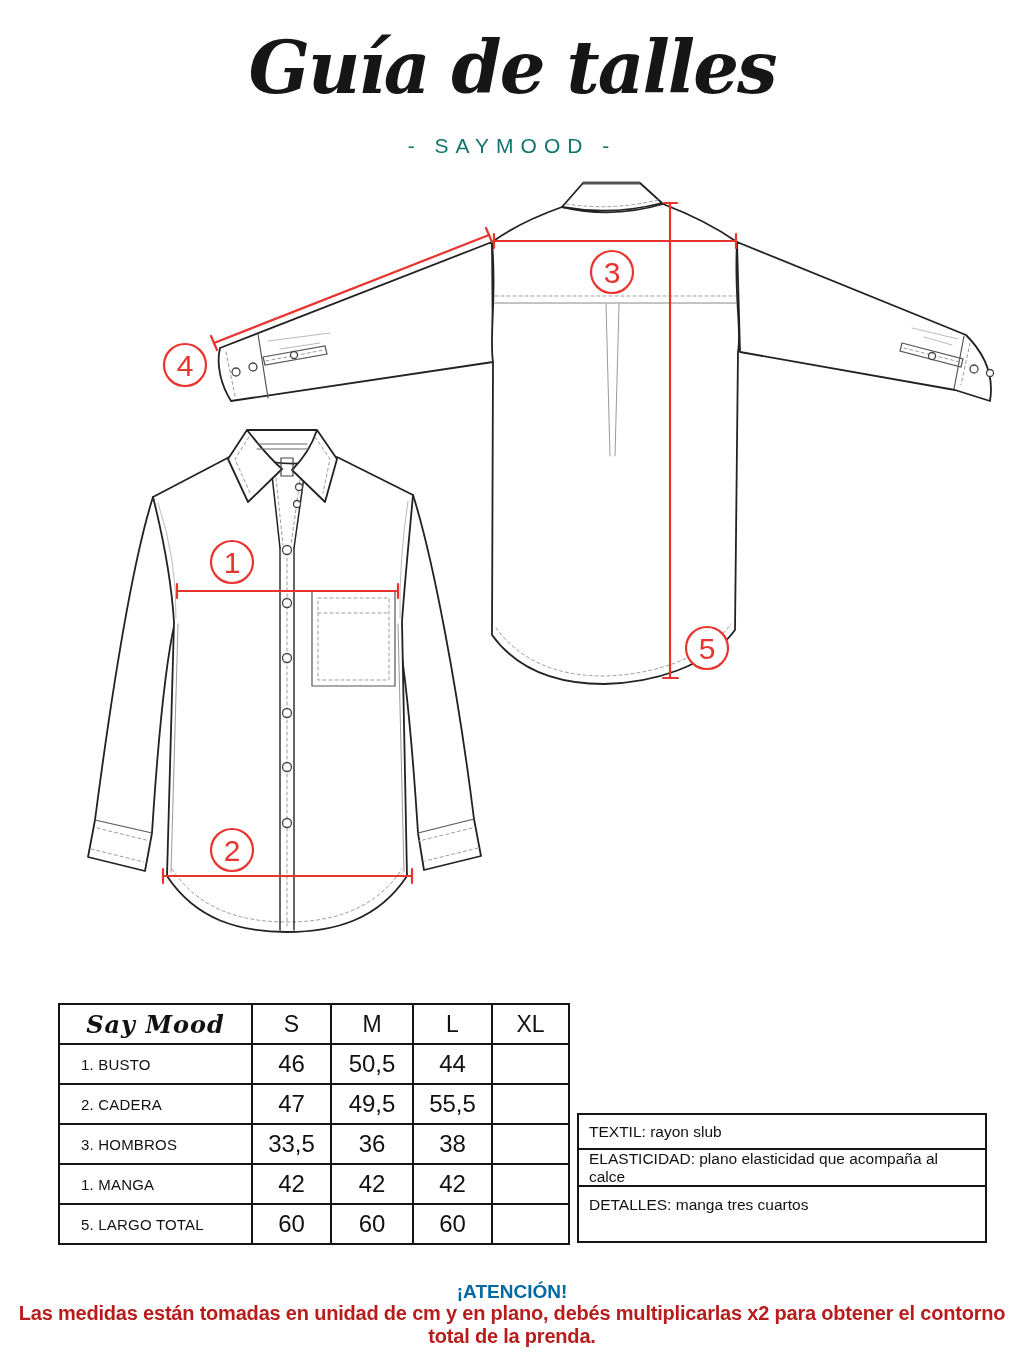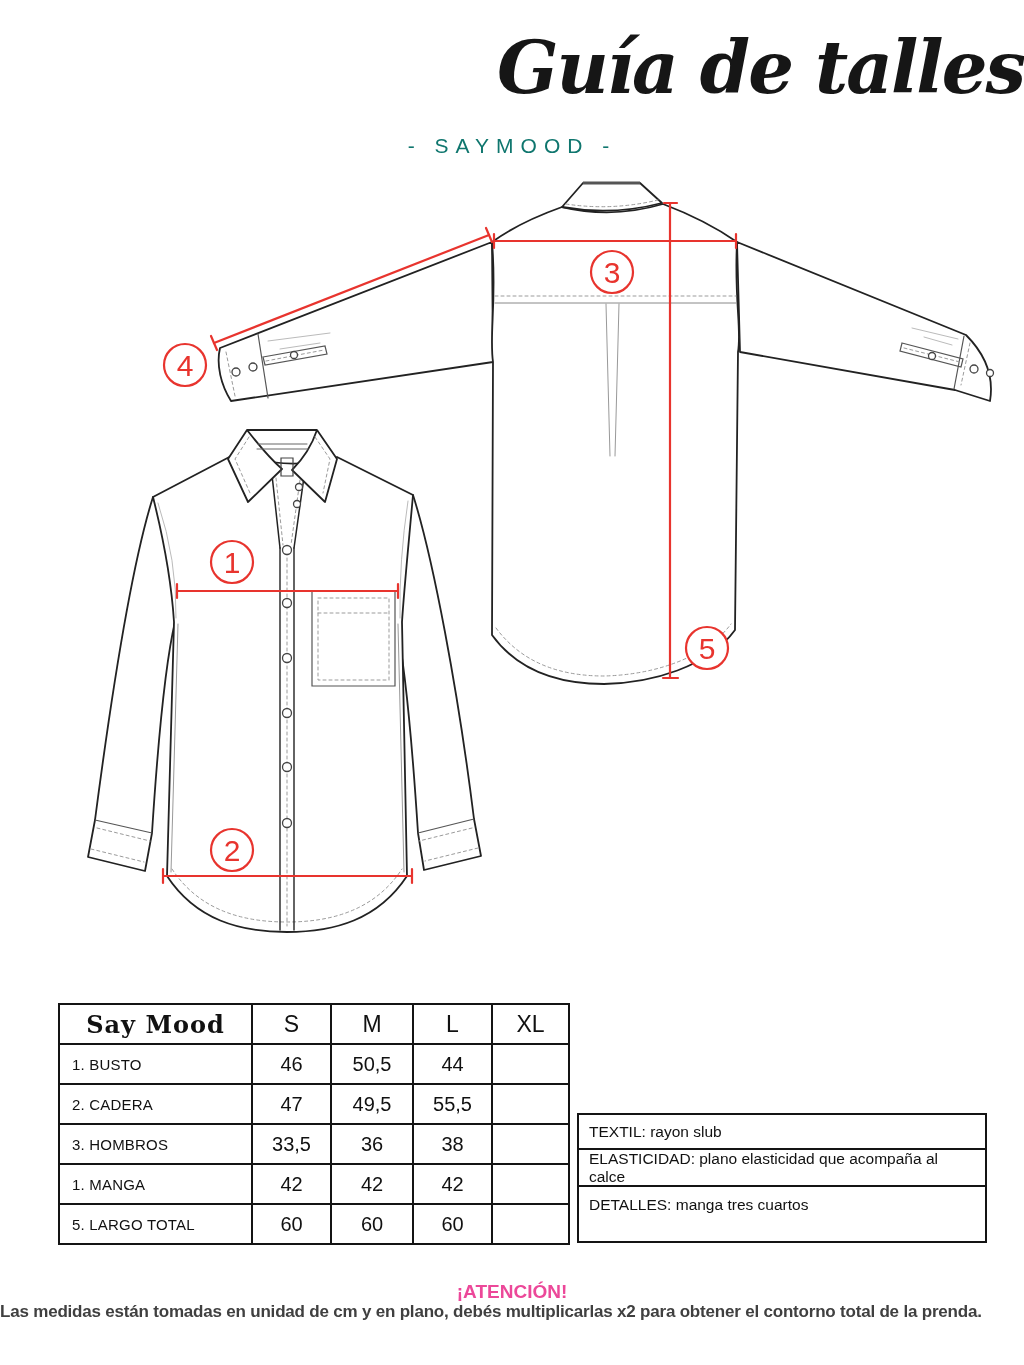--- a/index.html
+++ b/index.html
@@ -2,67 +2,67 @@
 <html><head>
 <meta charset="utf-8">
 <style>
   html,body{margin:0;padding:0;background:#ffffff;}
   #page{
     position:relative;width:1024px;height:1365px;background:#ffffff;overflow:hidden;
     font-family:"Liberation Sans",sans-serif;color:#111;
   }
   
   #title{
-    position:absolute;top:28px;left:0;width:100%;text-align:right;
+    position:absolute;top:28px;left:0;width:100%;text-align:center;
     font-family:"DejaVu Serif",serif;font-style:italic;font-weight:bold;
     font-size:72px;line-height:1.1;color:#161616;letter-spacing:-2px;
   }
   #brand{
     position:absolute;top:134px;left:0;width:100%;text-align:center;
     font-size:21px;letter-spacing:7px;color:#0f766e;font-weight:normal;
   }
   
   #diagram{position:absolute;left:0;top:0;width:1024px;height:1365px;}
   
   #size-table{
     position:absolute;left:58px;top:1003px;border-collapse:collapse;
     table-layout:fixed;
   }
   #size-table td{
     border:2px solid #141414;height:38px;padding:0;overflow:hidden;
     vertical-align:middle;background:#fff;
   }
-  #size-table td.lbl{padding-left:12px;font-size:15px;letter-spacing:.2px;}
-  #size-table td.val{text-align:center;font-size:20px;}
+  #size-table td.lbl{padding-left:21px;font-size:15px;letter-spacing:.2px;}
+  #size-table td.val{text-align:center;font-size:24px;}
   #size-table td.hdr{text-align:center;font-size:23px;}
   #size-table td.logo-cell{
-    text-align:center;font-family:"DejaVu Serif",serif;
+    text-align:center;font-family:"DejaVu Serif",serif;font-style:italic;
     font-weight:bold;font-size:24px;letter-spacing:1px;border-radius:7px;
   }
   
   #details-box{
     position:absolute;left:577px;top:1113px;width:410px;
     border:2px solid #141414;background:#fff;box-sizing:border-box;
   }
   #details-box .det-row{
     box-sizing:border-box;padding:2px 10px;font-size:15.5px;
     display:flex;align-items:center;background:#fff;
   }
   #details-box .det-row + .det-row{border-top:2px solid #141414;}
   #det-0{height:33px;}
   #det-1{height:37px;}
   #det-2{height:56px;align-items:flex-start !important;padding-top:9px !important;}
   
   #attention{
     position:absolute;top:1281px;left:0;width:100%;text-align:center;
-    font-size:19px;font-weight:bold;color:#ec4899;
+    font-size:19px;font-weight:bold;color:#0369a1;
   }
   #footer-note{
-    position:absolute;top:1302px;left:0;width:100%;
-    font-size:17px;font-weight:bold;color:#404040;letter-spacing:-0.2px;
+    position:absolute;top:1302px;left:0;width:100%;text-align:center;
+    font-size:20px;font-weight:bold;color:#b91c1c;letter-spacing:-0.2px;
   }
   .outline{fill:#ffffff;stroke:#222222;stroke-width:1.8;stroke-linejoin:round;stroke-linecap:round;}
   .thin{fill:none;stroke:#555555;stroke-width:1.2;stroke-linecap:round;}
   .faint{fill:none;stroke:#bbbbbb;stroke-width:1;stroke-linecap:round;}
   .dash{fill:none;stroke:#9b9b9b;stroke-width:1;stroke-dasharray:3 3;stroke-linecap:round;}
   .btn{fill:#ffffff;stroke:#444444;stroke-width:1.3;}
   .red{stroke:#e8342e;stroke-width:2.2;fill:none;stroke-linecap:round;}
   .red-circle{fill:#ffffff;stroke:#e8342e;stroke-width:2.2;}
   .marker-num{font-family:"Liberation Sans",sans-serif;font-size:30px;fill:#e8342e;text-anchor:middle;}
 </style>

